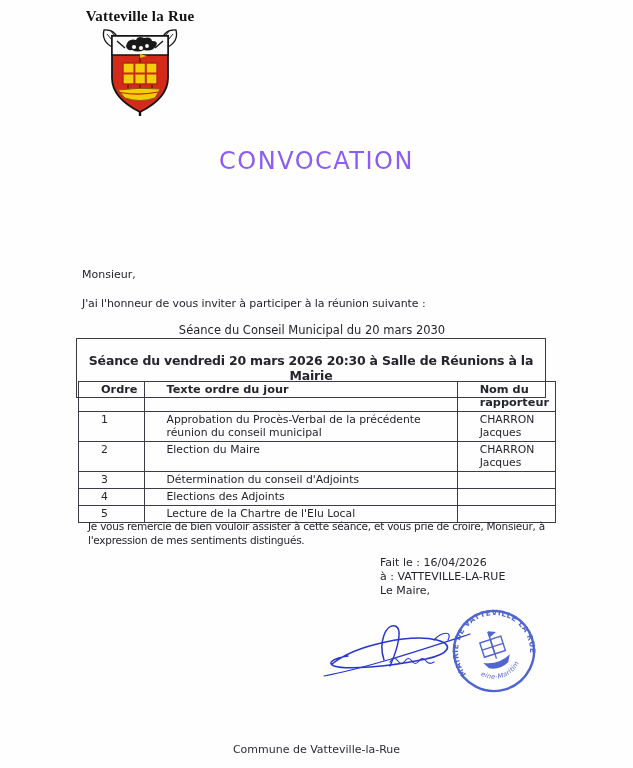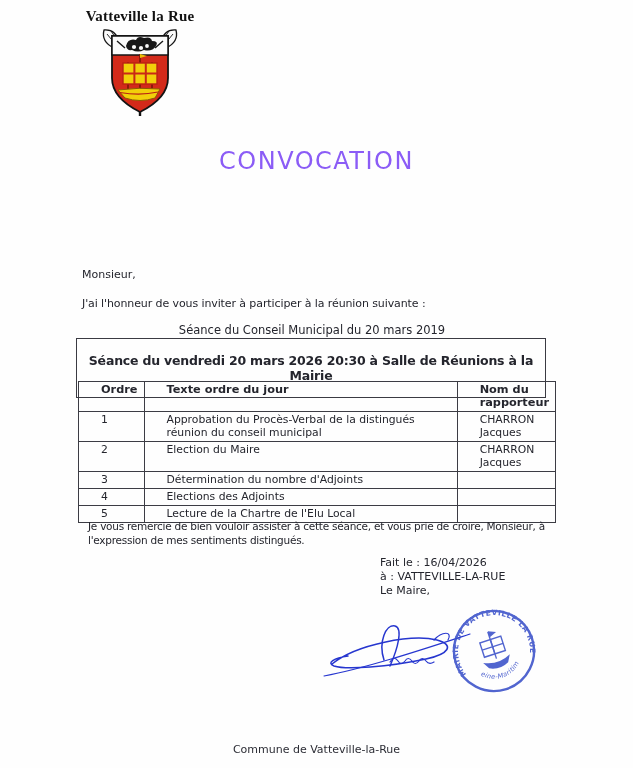--- a/index.html
+++ b/index.html
@@ -73,51 +73,51 @@
       <path d="M20 64 Q42 61 62 63 L57 72 Q42 77 27 72 Z" fill="#f2cf0a" stroke="#8a5a06" stroke-width="1"></path>
       <path d="M22 66.5 Q42 70 60 66" stroke="#b92313" stroke-width="1.2" fill="none"></path>
     </svg>
   </div>
 
   <div class="title">CONVOCATION</div>
 
   <div class="salutation">Monsieur,</div>
   <div class="intro">J'ai l'honneur de vous inviter à participer à la réunion suivante :</div>
 
-  <div class="session-line">Séance du Conseil Municipal du 20 mars 2019</div>
+  <div class="session-line">Séance du Conseil Municipal du 20 mars 2030</div>
   <div class="session-box">Séance du vendredi 20 mars 2026 20:30 à Salle de Réunions à la Mairie</div>
 
 
   <table class="agenda">
     <colgroup>
         <col style="width:44px">
         <col style="width:330px">
         <col>
       </colgroup>
     <thead>
       <tr>
         <th>Ordre</th>
         <th>Texte ordre du jour</th>
         <th>Nom du rapporteur</th>
       </tr>
     </thead>
     <tbody>
       <tr>
         <td>1</td>
-        <td>Approbation du Procès-Verbal de la distingués réunion du conseil municipal</td>
+        <td>Approbation du Procès-Verbal de la précédente réunion du conseil municipal</td>
         <td>CHARRON Jacques</td>
       </tr>
       <tr>
         <td>2</td>
         <td>Election du Maire</td>
         <td>CHARRON Jacques</td>
       </tr>
       <tr>
         <td>3</td>
-        <td>Détermination du nombre d'Adjoints</td>
+        <td>Détermination du conseil d'Adjoints</td>
         <td></td>
       </tr>
       <tr>
         <td>4</td>
         <td>Elections des Adjoints</td>
         <td></td>
       </tr>
       <tr>
         <td>5</td>
         <td>Lecture de la Chartre de l'Elu Local</td>

